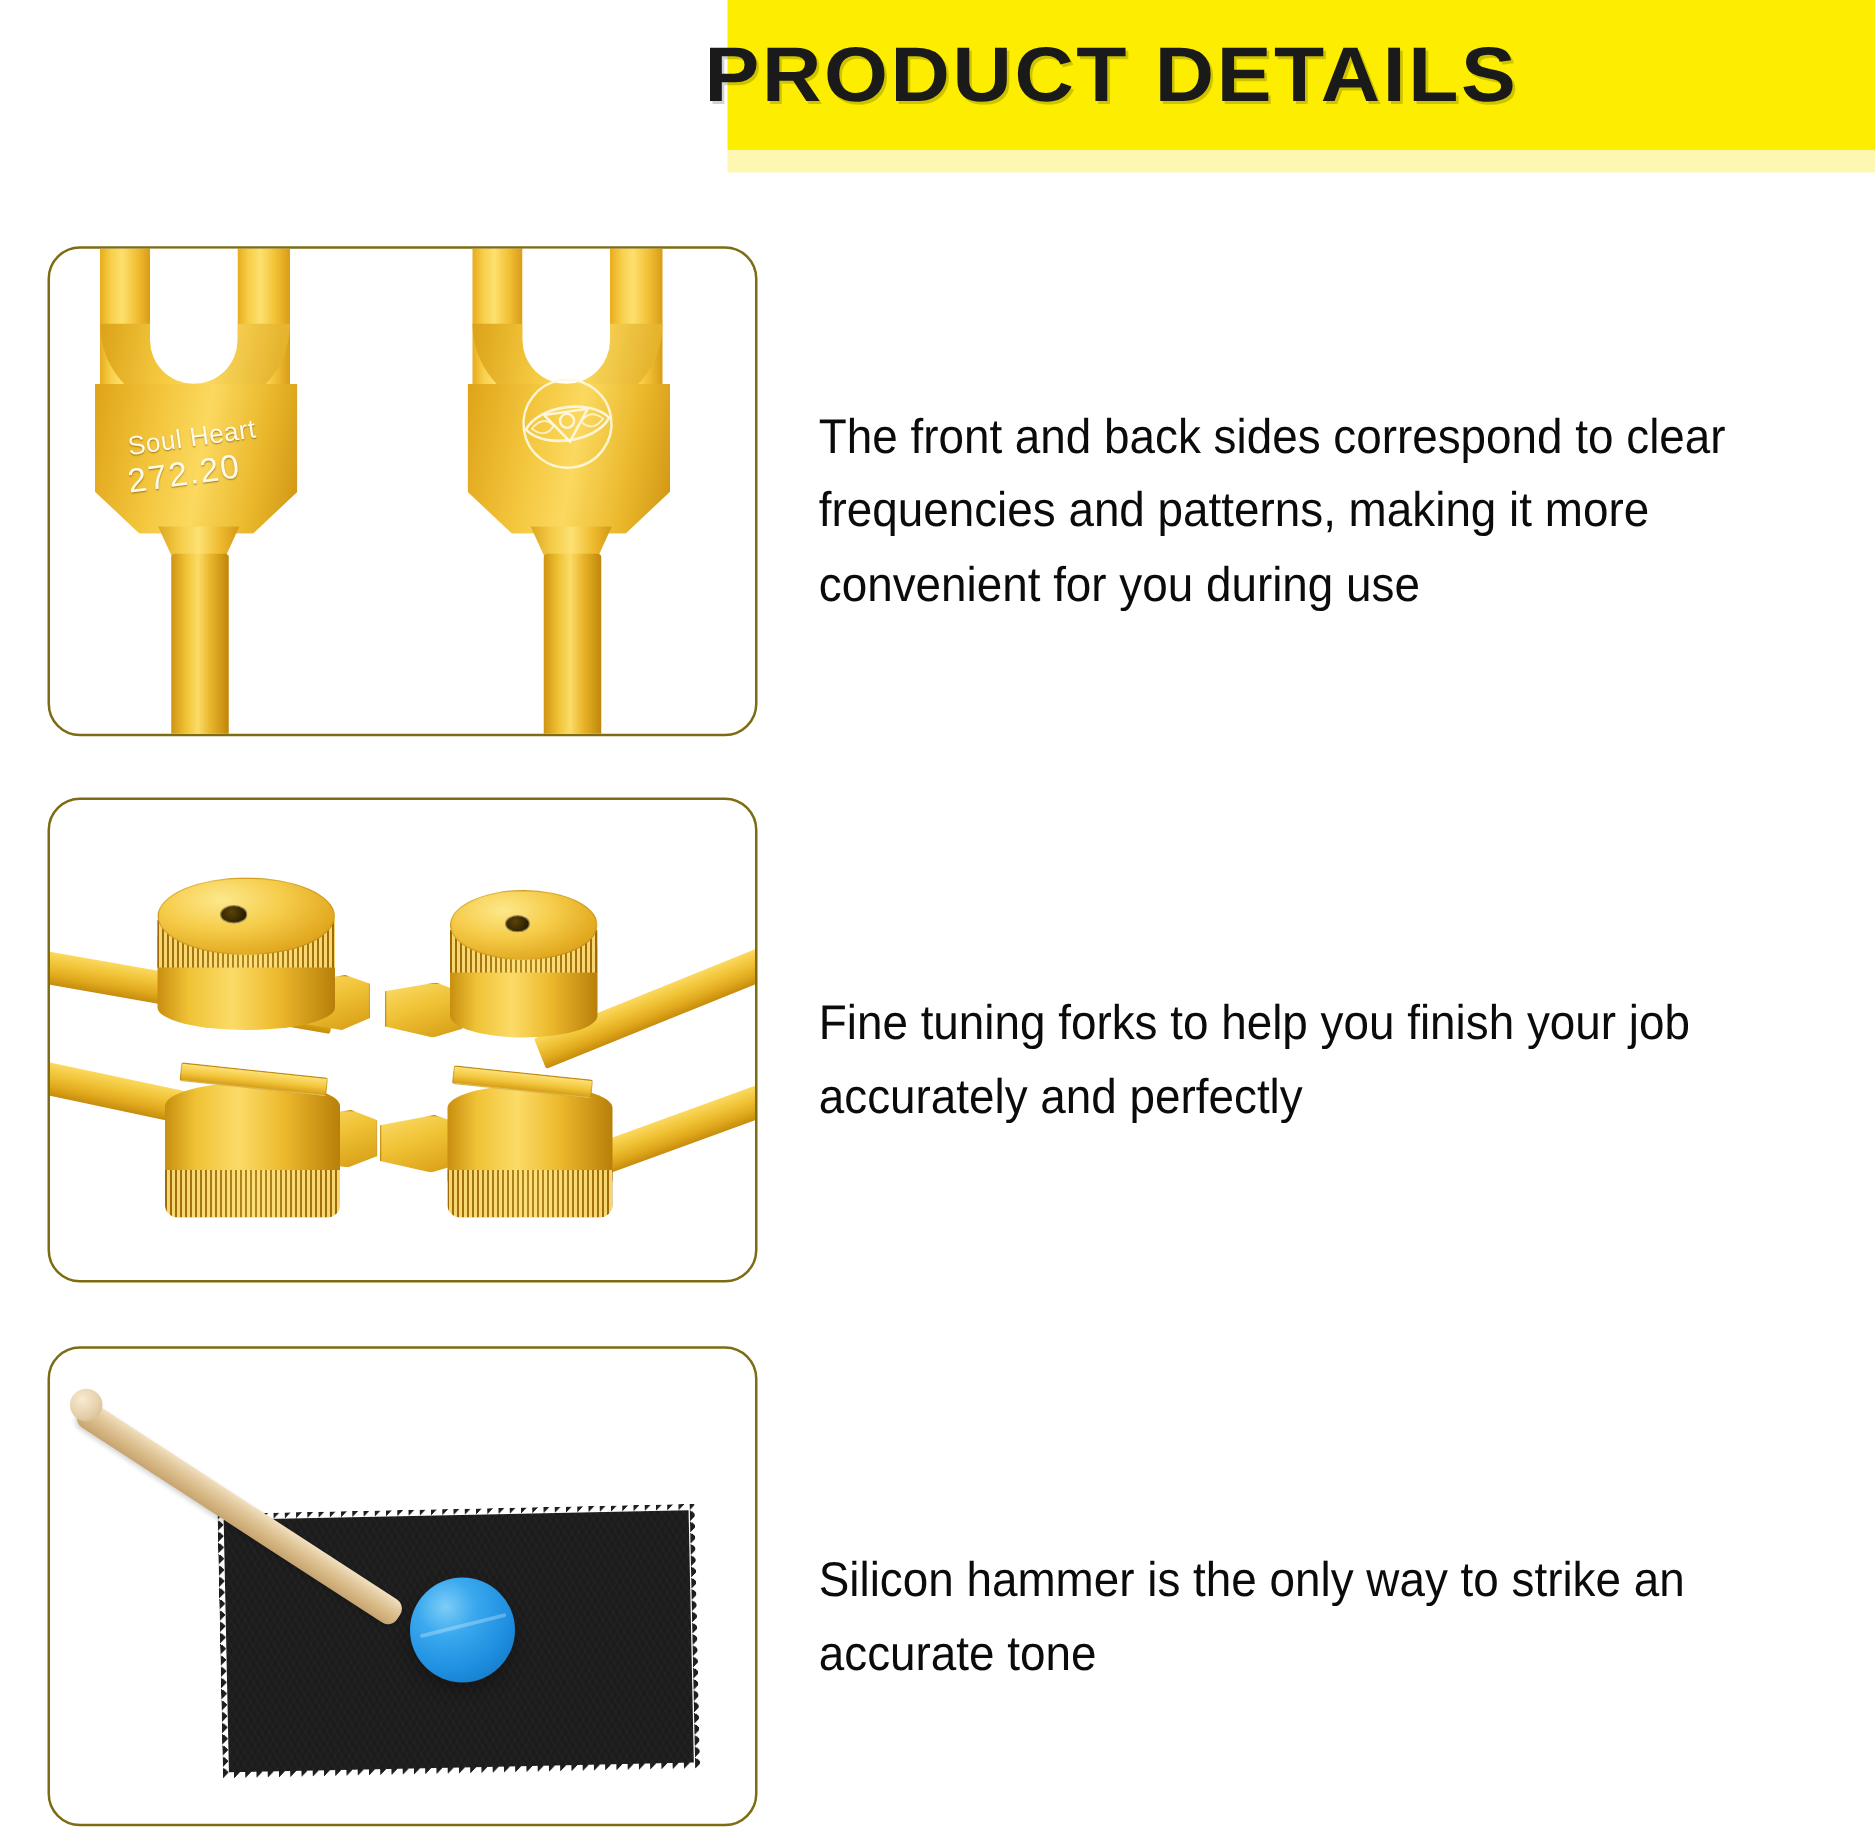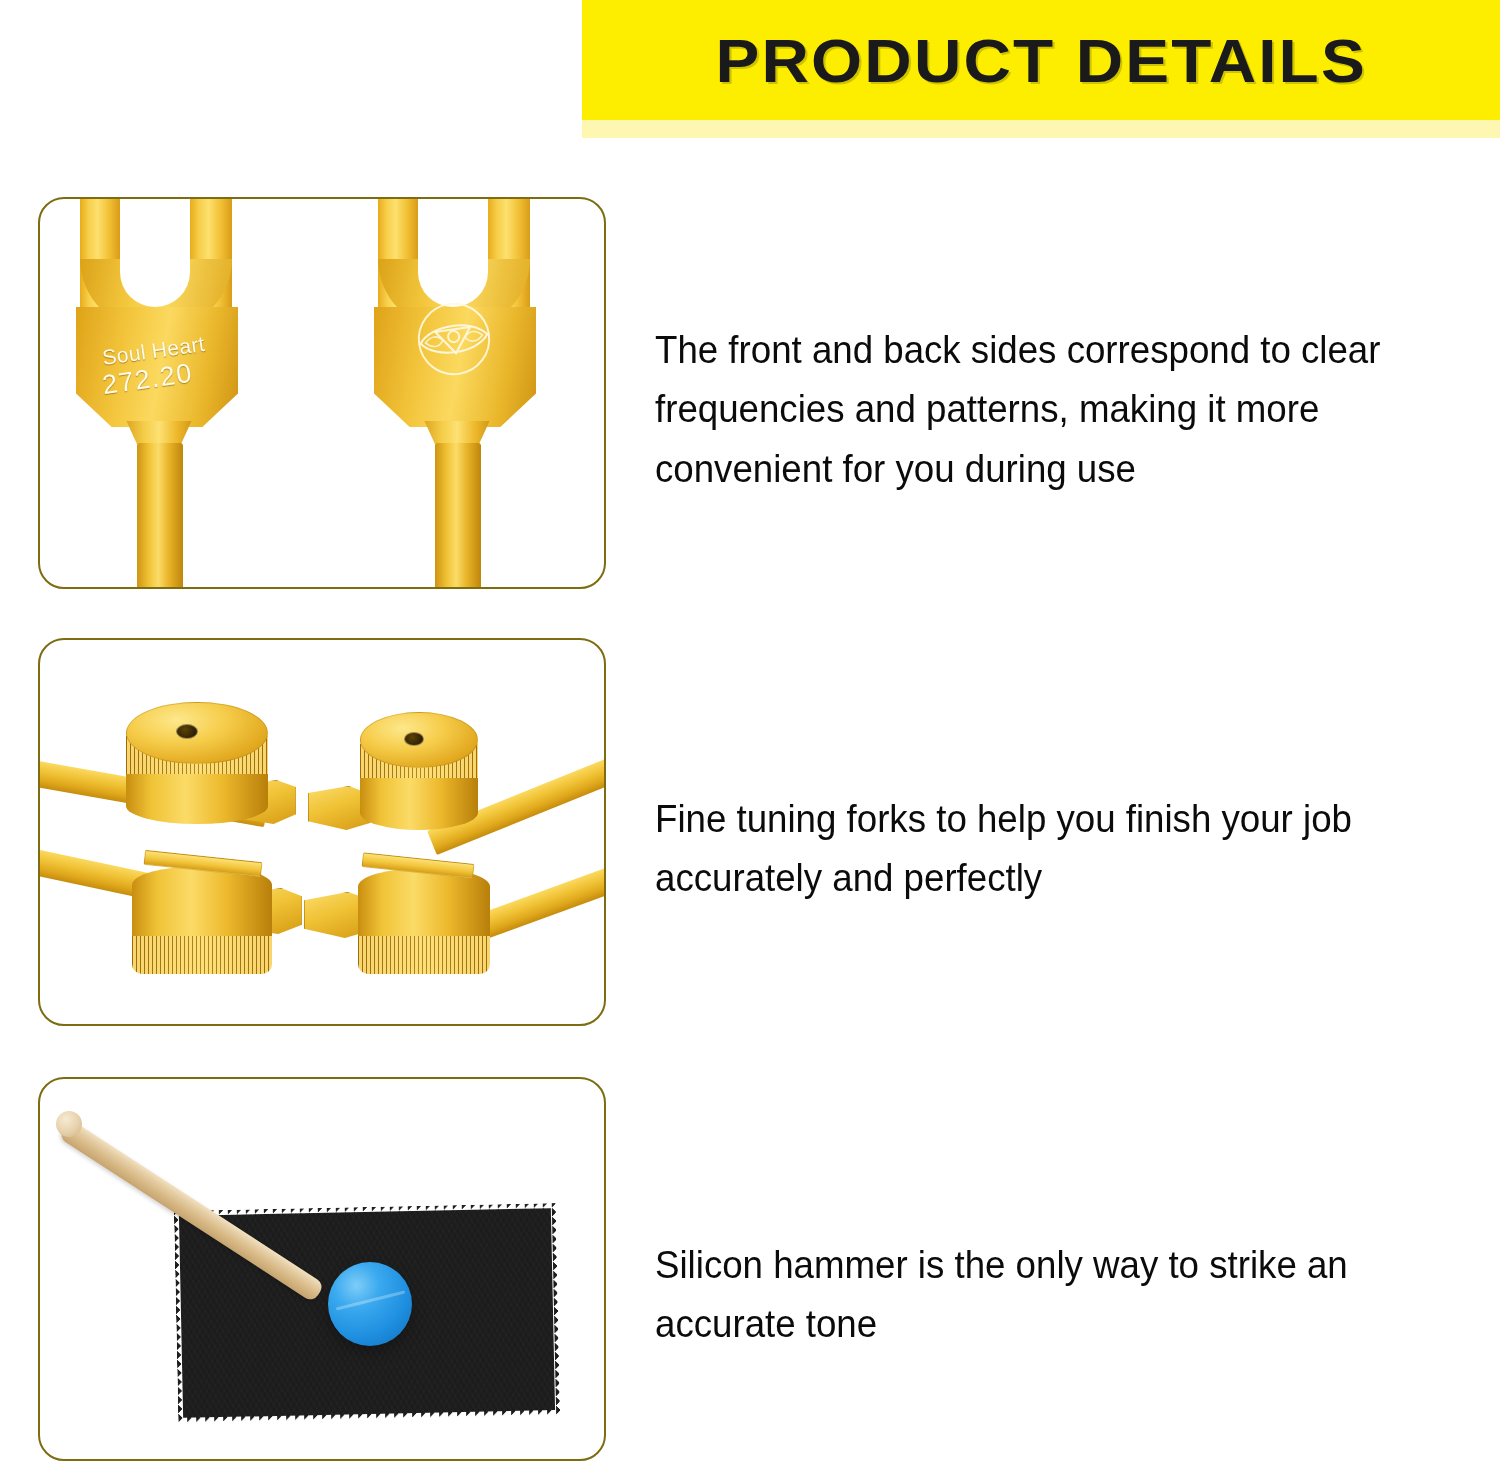--- a/index.html
+++ b/index.html
@@ -8,21 +8,21 @@
     background: #ffffff;
     font-family: "Liberation Sans", "DejaVu Sans", sans-serif;
     overflow: hidden;
   }
   .page { position: relative; width: 1500px; height: 1467px; background: #fff; }
 
   
   .banner {
     position: absolute; left: 582px; top: 0; width: 918px; height: 120px;
     background: #fdee00;
-    display: flex; align-items: center; justify-content: center;
+    display: flex; align-items: center; justify-content: flex-start;
   }
   .banner-title {
     font-family: "Liberation Sans Narrow", "Liberation Sans", sans-serif;
     font-weight: 700; font-size: 62px; letter-spacing: 2px;
     color: #1a1a1a; transform: scaleX(1.06); transform-origin: center;
     white-space: nowrap;
     text-shadow: 2px 2px 0 rgba(0,0,0,0.18);
   }
   .banner-underglow {
     position: absolute; left: 582px; top: 120px; width: 918px; height: 18px;

